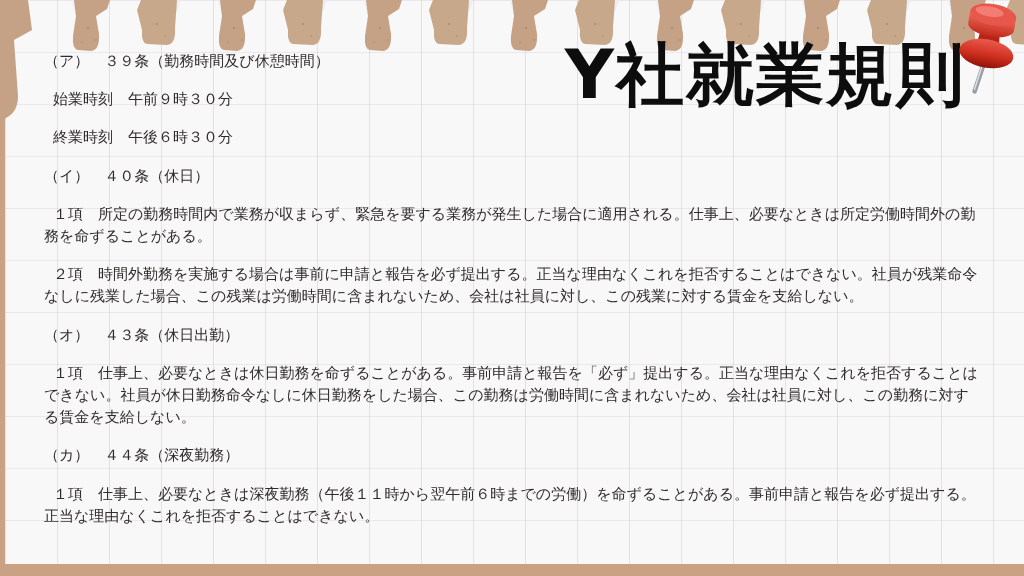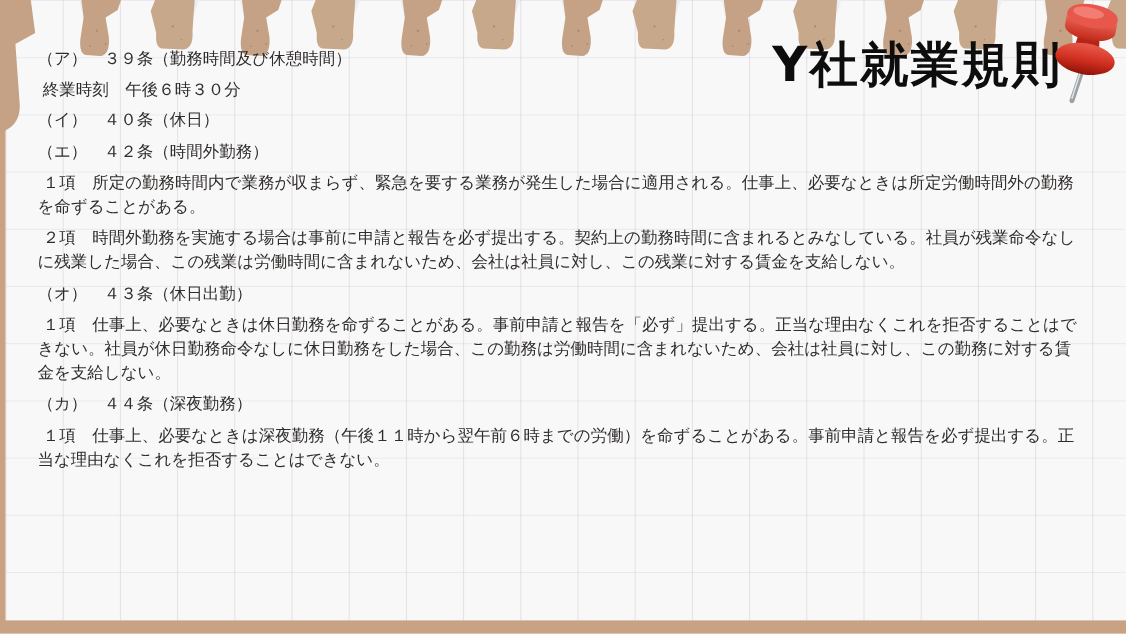--- a/index.html
+++ b/index.html
@@ -13,30 +13,30 @@
     position:absolute;left:5px;top:0;right:0;bottom:12px;
     background-color:#f9f8f8;
     background-image:
       linear-gradient(to right, rgba(176,170,196,0.30) 1px, transparent 1px),
       linear-gradient(to bottom, rgba(176,170,196,0.20) 1px, transparent 1px);
     background-size:52px 52px;
   }
   .torn-border{position:absolute;top:0;left:0;width:1024px;height:130px;pointer-events:none;}
   .title{
     position:absolute;top:30px;right:58px;
-    font-size:44px;font-weight:800;color:#0d0d0d;letter-spacing:2px;
+    font-size:68px;font-weight:800;color:#0d0d0d;letter-spacing:2px;
     white-space:nowrap;z-index:3;
   }
   .pushpin{position:absolute;top:2px;right:6px;width:62px;height:96px;transform:rotate(10deg);z-index:4;}
   .textblock{
     position:absolute;left:5px;top:0;right:0;
     padding:36px 30px 0 23px;
     color:#2f2d2b;font-size:15px;line-height:22.2px;z-index:2;
   }
-  .textblock p{margin:6px;white-space:pre-wrap;}
+  .textblock p{margin:16px;white-space:pre-wrap;font-family:Liberation Mono, monospace;}
 </style>
 </head>
 <body>
 
 <div class="paper"></div>
 
 <svg class="torn-border" viewBox="0 0 1024 130" aria-hidden="true">
   <defs>
     <g id="scrapA">
       <polygon points="14,0 46,0 41,14 18,17" fill="#edeef3"></polygon>
@@ -88,23 +88,23 @@
   <ellipse cx="30" cy="51" rx="27" ry="14" fill="url(#domeGrad)"></ellipse>
   <path d="M7,12 L7,24 A23,10 0 0 0 53,24 L53,12 Z" fill="url(#capGrad)"></path>
   <ellipse cx="30" cy="12" rx="23" ry="10.5" fill="#e8574b"></ellipse>
   <ellipse cx="26" cy="9.5" rx="14" ry="5" fill="#f4837a" opacity="0.85"></ellipse>
 </svg>
 
 <div class="title">Y社就業規則</div>
 
 <div class="textblock">
   <p>（ア）　３９条（勤務時間及び休憩時間）</p>
+  <p> 始業時刻　午前９時３０分</p>
   <p> 終業時刻　午後６時３０分</p>
   <p>（イ）　４０条（休日）</p>
-  <p>（エ）　４２条（時間外勤務）</p>
   <p> １項　所定の勤務時間内で業務が収まらず、緊急を要する業務が発生した場合に適用される。仕事上、必要なときは所定労働時間外の勤務を命ずることがある。</p>
-  <p> ２項　時間外勤務を実施する場合は事前に申請と報告を必ず提出する。契約上の勤務時間に含まれるとみなしている。社員が残業命令なしに残業した場合、この残業は労働時間に含まれないため、会社は社員に対し、この残業に対する賃金を支給しない。</p>
+  <p> ２項　時間外勤務を実施する場合は事前に申請と報告を必ず提出する。正当な理由なくこれを拒否することはできない。社員が残業命令なしに残業した場合、この残業は労働時間に含まれないため、会社は社員に対し、この残業に対する賃金を支給しない。</p>
   <p>（オ）　４３条（休日出勤）</p>
   <p> １項　仕事上、必要なときは休日勤務を命ずることがある。事前申請と報告を「必ず」提出する。正当な理由なくこれを拒否することはできない。社員が休日勤務命令なしに休日勤務をした場合、この勤務は労働時間に含まれないため、会社は社員に対し、この勤務に対する賃金を支給しない。</p>
   <p>（カ）　４４条（深夜勤務）</p>
   <p> １項　仕事上、必要なときは深夜勤務（午後１１時から翌午前６時までの労働）を命ずることがある。事前申請と報告を必ず提出する。正当な理由なくこれを拒否することはできない。</p>
 
 </div>
 
 </body></html>

